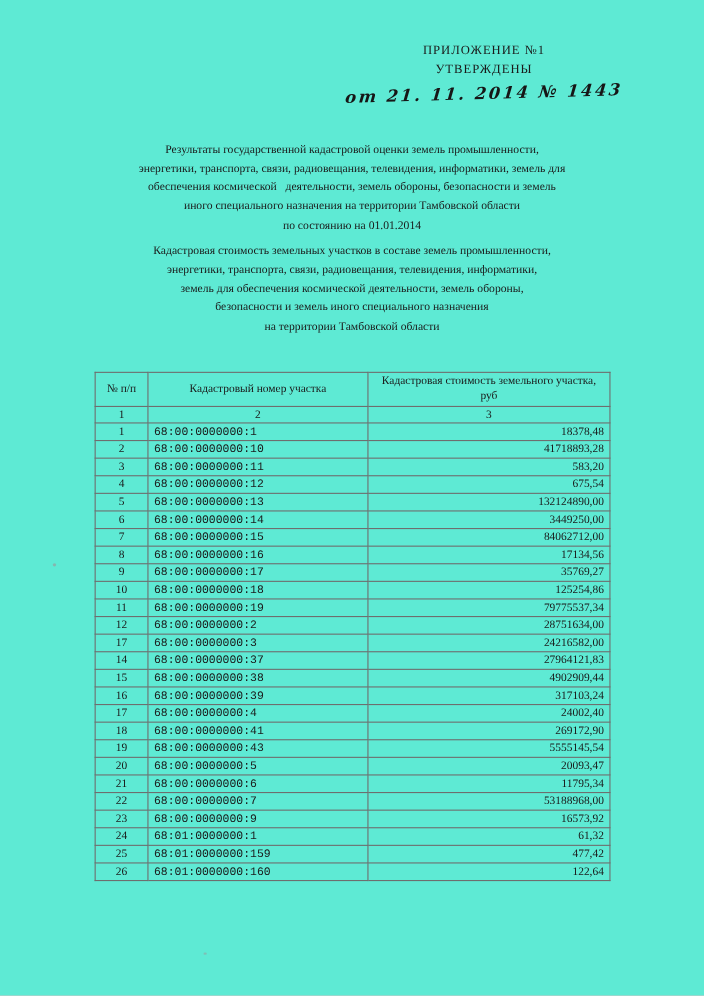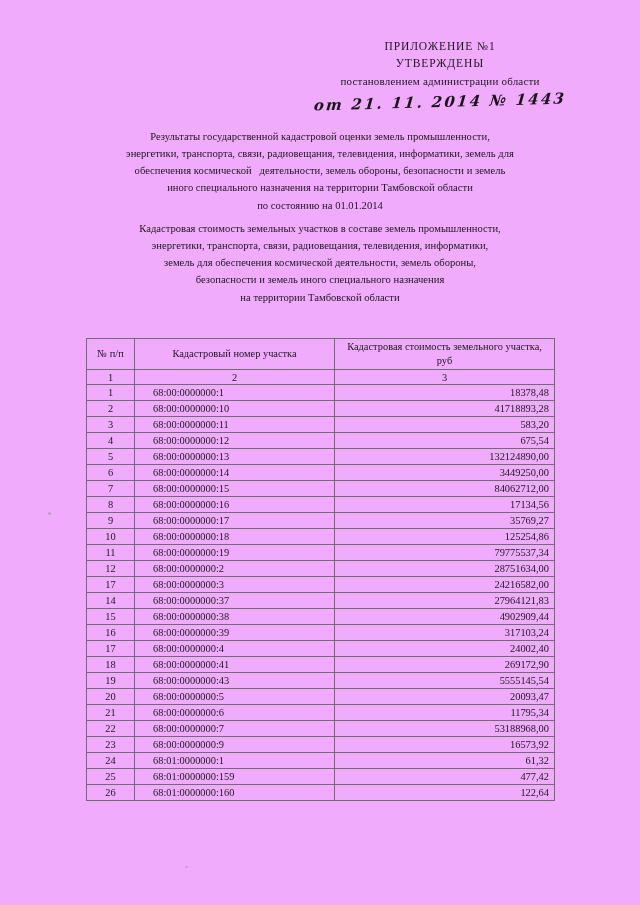--- a/index.html
+++ b/index.html
@@ -10,21 +10,21 @@
   }
   body {
     font-family: "Liberation Serif", "DejaVu Serif", serif;
     color: #1a1a1a;
   }
   .page {
     position: relative;
     width: 640px;
     height: 905px;
     margin: 0 auto;
-    background: #f0abfc;
+    background: #5eead4;
     overflow: hidden;
   }
 
   
   .header-block {
     position: absolute;
     top: 38px;
     right: 40px;
     width: 320px;
     text-align: center;
@@ -94,41 +94,40 @@
     text-align: center;
     line-height: 1.35;
     padding: 4px 4px;
     height: auto;
   }
   tr.colnum td {
     text-align: center;
     height: 15px;
   }
   tbody td.n   { text-align: center; }
-  tbody td.cad { text-align: left; padding-left: 18px; }
+  tbody td.cad { text-align: left; padding-left: 5px; font-family: Liberation Mono, monospace; }
   tbody td.val { text-align: right; padding-right: 5px; }
 
   
   .speck {
     position: absolute;
     background: #9a9a9a;
     border-radius: 50%;
   }
   #speck-left  { left: 48px;  top: 512px; width: 3px; height: 3px; opacity: .65; }
   #speck-bottom{ left: 185px; top: 866px; width: 3px; height: 2px; opacity: .55; }
 </style>
 </head>
 <body>
 
 <div class="page">
 
   <div class="header-block">
     <div class="header-line-1">ПРИЛОЖЕНИЕ №1</div>
     <div class="header-line-2">УТВЕРЖДЕНЫ</div>
-    <div class="header-line-3">постановлением администрации области</div>
     <span class="handwriting">от 21. 11. 2014  № 1443</span>
   </div>
 
   <div class="title-block" id="title-main">
     <span class="ln">Результаты государственной кадастровой оценки земель промышленности,</span>
     <span class="ln">энергетики, транспорта, связи, радиовещания, телевидения, информатики, земель для</span>
     <span class="ln">обеспечения космической   деятельности, земель обороны, безопасности и земель</span>
     <span class="ln">иного специального назначения на территории Тамбовской области</span>
     <span class="ln">по состоянию на 01.01.2014</span>
   </div>

